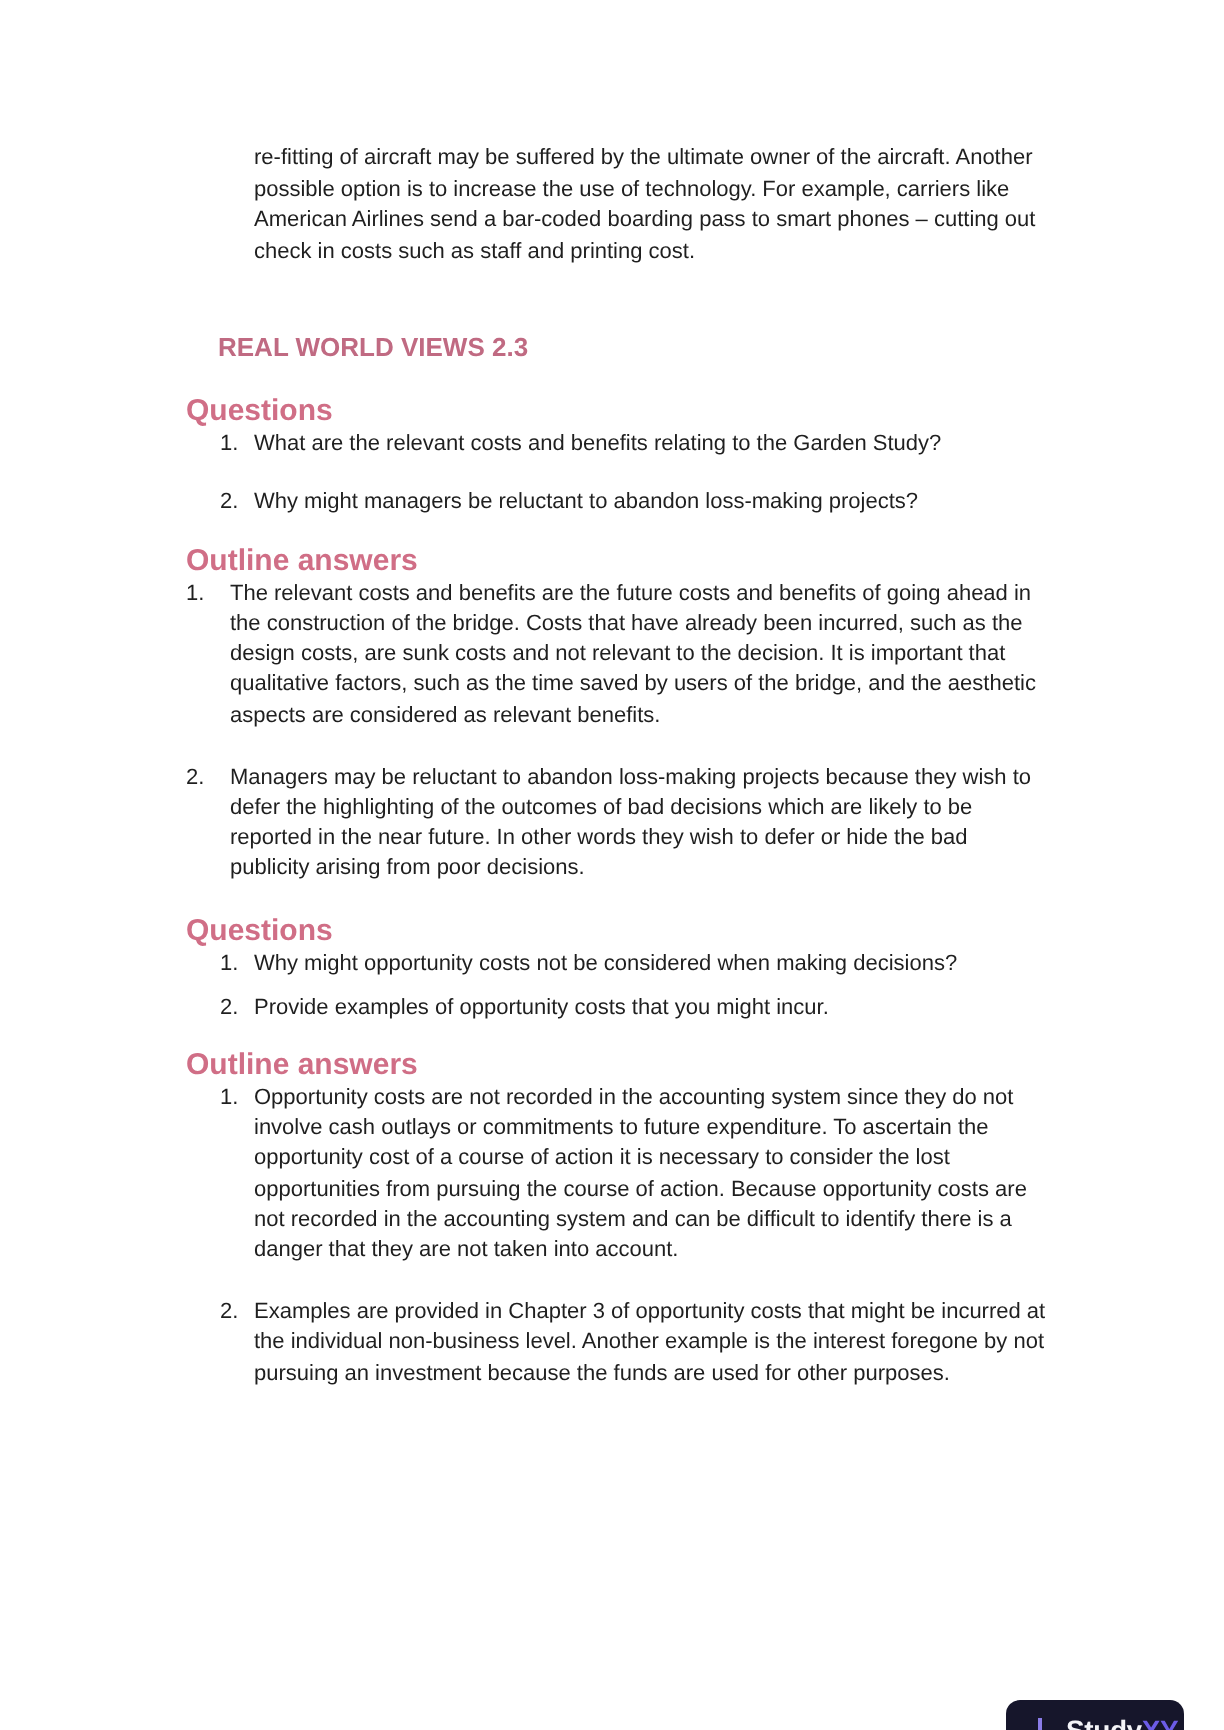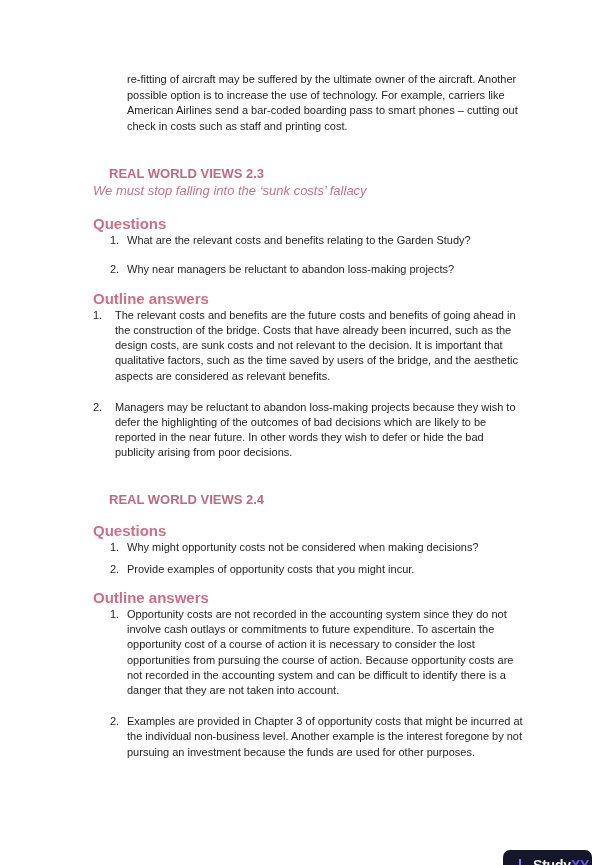--- a/index.html
+++ b/index.html
@@ -104,49 +104,47 @@
 </head>
 <body>
 
 <div class="page">
   <div class="content">
 
     <p class="intro">re-fitting of aircraft may be suffered by the ultimate owner of the aircraft. Another possible option is to increase the use of technology. For example, carriers like American Airlines send a bar-coded boarding pass to smart phones – cutting out check in costs such as staff and printing cost.</p>
 
     <div>
       <h2 class="section-heading s1-heading">REAL WORLD VIEWS 2.3</h2>
-      <h3 class="section-subtitle">We must stop falling into the ‘sunk costs’ fallacy</h3>
 
       <h4 class="sub-label s1-q-label">Questions</h4>
       <div class="list indented gap-lg">
         <div class="li">
           <span class="num">1.</span>
           <span class="txt">What are the relevant costs and benefits relating to the Garden Study?</span>
         </div>
         <div class="li">
           <span class="num">2.</span>
-          <span class="txt">Why near managers be reluctant to abandon loss-making projects?</span>
+          <span class="txt">Why might managers be reluctant to abandon loss-making projects?</span>
         </div>
       </div>
 
       <h4 class="sub-label s1-a-label">Outline answers</h4>
       <div class="list flush gap-ans">
         <div class="li">
           <span class="num">1.</span>
           <span class="txt">The relevant costs and benefits are the future costs and benefits of going ahead in the construction of the bridge. Costs that have already been incurred, such as the design costs, are sunk costs and not relevant to the decision. It is important that qualitative factors, such as the time saved by users of the bridge, and the aesthetic aspects are considered as relevant benefits.</span>
         </div>
         <div class="li">
           <span class="num">2.</span>
           <span class="txt">Managers may be reluctant to abandon loss-making projects because they wish to defer the highlighting of the outcomes of bad decisions which are likely to be reported in the near future. In other words they wish to defer or hide the bad publicity arising from poor decisions.</span>
         </div>
       </div>
     </div>
 
     <div>
-      <h2 class="section-heading s2-heading">REAL WORLD VIEWS 2.4</h2>
 
       <h4 class="sub-label s2-q-label">Questions</h4>
       <div class="list indented gap-sm">
         <div class="li">
           <span class="num">1.</span>
           <span class="txt">Why might opportunity costs not be considered when making decisions?</span>
         </div>
         <div class="li">
           <span class="num">2.</span>
           <span class="txt">Provide examples of opportunity costs that you might incur.</span>

